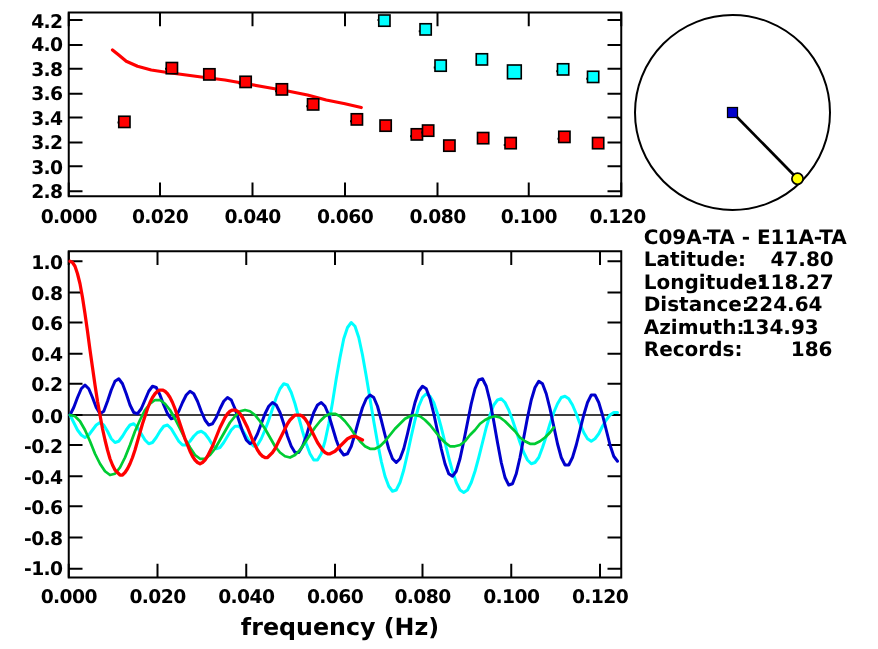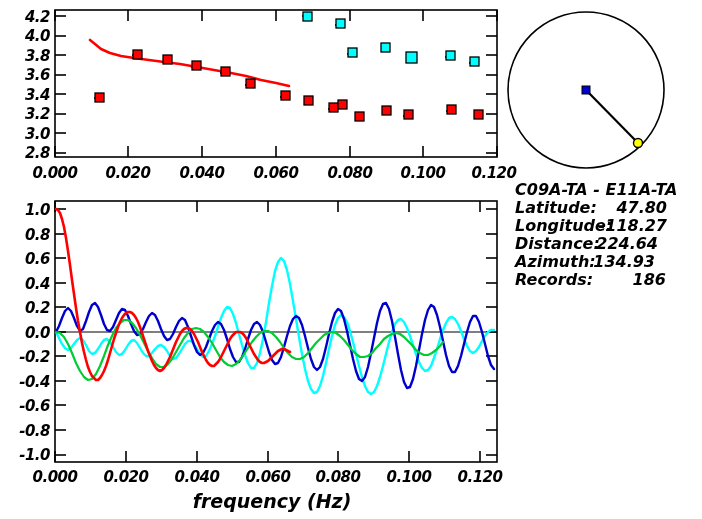--- a/index.html
+++ b/index.html
@@ -13,21 +13,20 @@
     position: relative;
     overflow: hidden;
     font-family: "DejaVu Sans", sans-serif;
     color: #000000;
   }
   .fig {
     position: absolute;
     left: 0; top: 0;
     width: 702px;
     height: 453px;
-    font-style: italic;
   }
   svg { display: block; }
   text {
     font-family: "DejaVu Sans", sans-serif;
     fill: #000000;
   }
   .ticklabel { font-size: 15px; font-weight: bold; letter-spacing: -0.5px; }
   .axistitle { font-size: 19px; font-weight: bold; }
   .infotext { font-size: 16px; font-weight: bold; letter-spacing: 0px; }
   .frame { fill: none; stroke: #000000; stroke-width: 1.6; }

